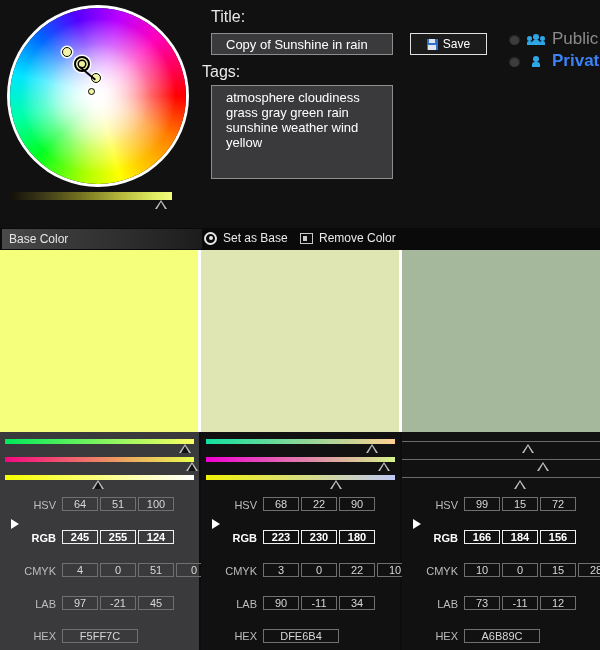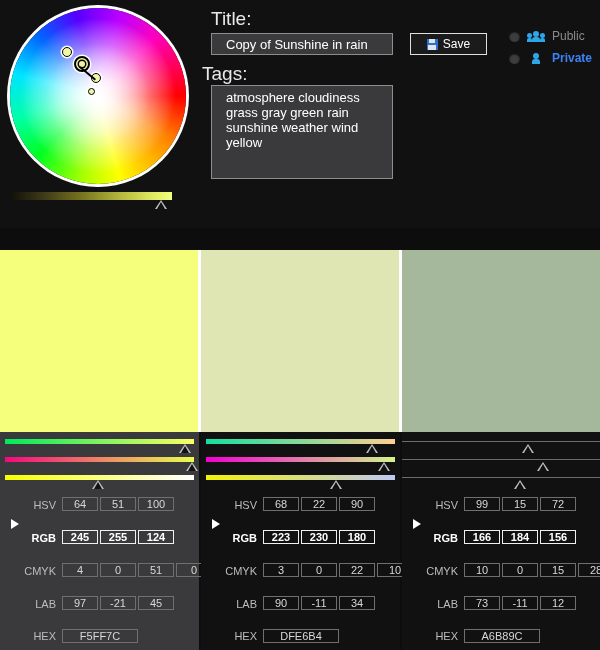--- a/index.html
+++ b/index.html
@@ -54,21 +54,21 @@
   .tri-o {
     position:absolute; width:0; height:0;
     border-left:6px solid transparent; border-right:6px solid transparent; border-bottom:9px solid #bdbdbd;
   }
   .tri-o::after {
     content:''; position:absolute; left:-4px; top:2px; width:0; height:0;
     border-left:4px solid transparent; border-right:4px solid transparent; border-bottom:7px solid #111;
   }
 
   
-  .lbl { color: #e8e8e8; font-size: 19px; }
+  .lbl { color: #e8e8e8; font-size: 16px; }
   #title-label { position: absolute; left: 211px; top: 8px; }
   .tbox {
     position: absolute; background: #3a3a3c; border: 1px solid #8d8d8d;
     color: #ffffff; font-size: 13px; font-family: "Liberation Sans", sans-serif;
     padding: 4px 14px; line-height: 15px; outline: none; resize: none;
   }
   #title-input { left: 211px; top: 33px; width: 182px; height: 22px; }
   #tags-label { position: absolute; left: 202px; top: 63px; }
   #tags-input { left: 211px; top: 85px; width: 182px; height: 94px; }
 
@@ -81,21 +81,21 @@
   }
   .floppy { width: 11px; height: 11px; background: #2f6fd0; position: relative; flex: none; }
   .floppy::before { content:''; position:absolute; left:2.5px; top:0; width:6px; height:4px; background:#dfe6ef; }
   .floppy::after { content:''; position:absolute; left:1.5px; bottom:0; width:8px; height:5px; background:#dfe6ef; }
 
   
   .pp-row { position: absolute; display: flex; align-items: center; gap: 7px; }
   #public-row { left: 509px; top: 29px; }
   #private-row { left: 509px; top: 51px; }
   .radio { width: 11px; height: 11px; border-radius: 50%; background: #3d3d3d; box-shadow: inset 0 1px 2px #000; flex:none; }
-  .pp-label { font-size: 12px; }
+  .pp-label { font-size: 17px; }
   .pub-txt { color: #8b8b8b; }
   .priv-txt { color: #3b82f6; font-weight: bold; }
   .people-icon { width: 18px; height: 12px; position: relative; flex:none; }
   .people-icon i { position:absolute; display:block; background:#2ea6e8; }
   .person-icon { width: 18px; height: 12px; position: relative; flex:none; }
   .person-icon i { position:absolute; display:block; background:#2ea6e8; }
 
   #save-note { position: absolute; left: 410px; top: 85px; width: 180px; color: #f0f0f0; font-size: 12.5px; line-height: 16px; }
 
   
@@ -201,20 +201,33 @@
       <span class="radio"></span>
       <span class="person-icon">
         <i style="left:6px;top:1px;width:6px;height:6px;border-radius:50%;"></i>
         <i style="left:5px;top:7px;width:8px;height:5px;border-radius:3px 3px 0 0;"></i>
       </span>
       <span class="pp-label priv-txt">Private</span>
     </div>
 
   </div>
 
+  <div class="toolbar">
+    <div id="base-color-tab">
+      <span>Base Color</span>
+    </div>
+    <div class="tb-btn" id="set-as-base-button">
+      <span class="target-icon"></span>
+      <span>Set as Base</span>
+    </div>
+    <div class="tb-btn" id="remove-color-button">
+      <span class="rmv-icon"></span>
+      <span>Remove Color</span>
+    </div>
+  </div>
 
   <div class="swatches" id="swatch-strip">
       <div class="swatch" id="swatch-0" style="background: rgb(245, 255, 124);"></div>
       <div class="swatch" id="swatch-1" style="background: rgb(223, 230, 180);"></div>
       <div class="swatch" id="swatch-2" style="background: rgb(166, 184, 156);"></div>
     </div>
 
   <div id="columns-host">
       <div class="col" id="col-0">
         <div class="sliders">

